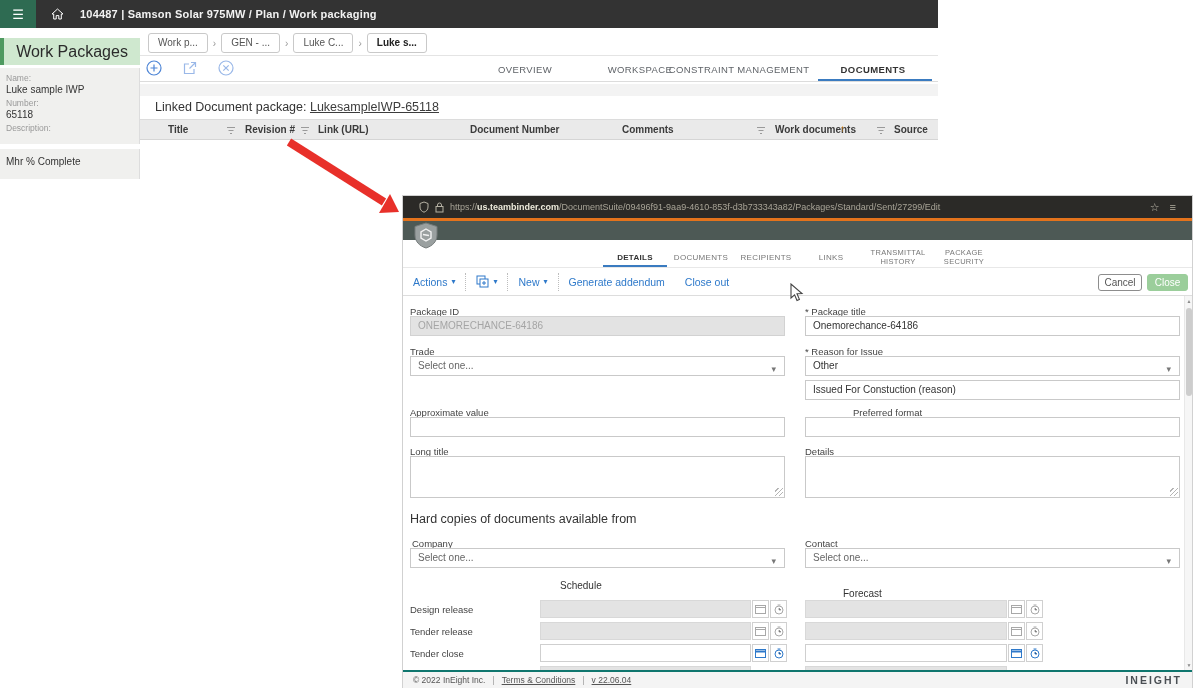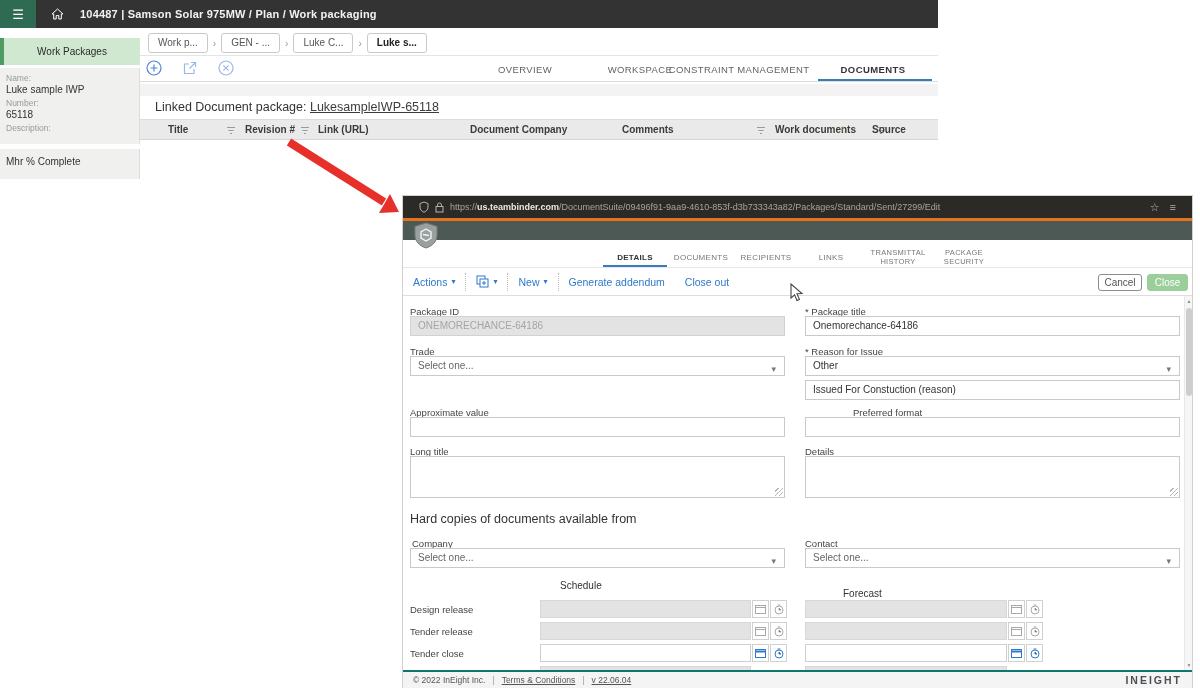--- a/index.html
+++ b/index.html
@@ -10,21 +10,21 @@
   .topbar { position:absolute; left:0; top:0; width:938px; height:28px; background:#333333; display:flex; align-items:center; }
   .hamburger-btn { width:36px; height:28px; background:#2e6b52; color:#fff; display:flex; align-items:center; justify-content:center; font-size:13px; cursor:pointer; }
   .home-btn { width:30px; height:28px; display:flex; align-items:center; justify-content:center; margin-left:6px; }
   .topbar-title { color:#f2f2f2; font-size:11px; font-weight:600; margin-left:8px; letter-spacing:.2px; }
 
   .crumbs { position:absolute; left:148px; top:33px; display:flex; align-items:center; }
   .crumb { height:20px; line-height:18px; padding:0 9px; border:1px solid #c9c9c9; border-radius:3px; font-size:10px; color:#555; background:#fff; cursor:pointer; white-space:nowrap; }
   .crumb.last { font-weight:700; color:#222; }
   .crumb-sep { color:#999; font-size:10px; margin:0 5px; }
 
-  .side-item-active { position:absolute; left:0; top:38px; width:140px; height:27px; background:#cfe8cf; border-left:4px solid #4e9a60; display:flex; align-items:center; justify-content:center; font-size:10px; color:#2b2b2b; cursor:pointer; }
+  .side-item-active { position:absolute; left:0; top:38px; width:140px; height:27px; background:#cfe8cf; border-left:4px solid #4e9a60; display:flex; align-items:center; justify-content:center; font-size:16px; color:#2b2b2b; cursor:pointer; }
   .side-info { position:absolute; left:0; top:68px; width:140px; height:76px; background:#f0f0ee; border-right:1px solid #ddd; padding:5px 6px; }
   .side-mhr { position:absolute; left:0; top:149px; width:140px; height:30px; background:#f0f0ee; border-right:1px solid #ddd; padding:7px 6px; font-size:10px; color:#333; }
   .side-lbl { font-size:8.5px; color:#999; line-height:11px; }
   .side-val { font-size:10px; color:#333; line-height:12px; margin-bottom:2px; }
 
   .main-icons { position:absolute; left:146px; top:60px; display:flex; gap:20px; align-items:center; }
   .icon-btn { width:16px; height:16px; cursor:pointer; }
 
   .main-tab { position:absolute; top:64px; transform:translateX(-50%); font-size:9.5px; color:#5f6368; letter-spacing:.4px; cursor:pointer; white-space:nowrap; }
   .main-tab.active { color:#333; font-weight:700; }
@@ -168,31 +168,31 @@
   <div class="thead">
     <span class="th" style="left:28px;">Title</span>
     <svg class="funnel" style="left:86px;" width="10" height="9" viewBox="0 0 10 9">
         <path d="M1 1.5 H9 M2.5 4.5 H7.5 M4 7.5 H6" stroke="#9a9a9a" stroke-width="1"></path>
       </svg>
     <span class="th" style="left:105px;">Revision #</span>
     <svg class="funnel" style="left:160px;" width="10" height="9" viewBox="0 0 10 9">
         <path d="M1 1.5 H9 M2.5 4.5 H7.5 M4 7.5 H6" stroke="#9a9a9a" stroke-width="1"></path>
       </svg>
     <span class="th" style="left:178px;">Link (URL)</span>
-    <span class="th" style="left:330px;">Document Company</span>
+    <span class="th" style="left:330px;">Document Number</span>
     <span class="th" style="left:482px;">Comments</span>
     <svg class="funnel" style="left:616px;" width="10" height="9" viewBox="0 0 10 9">
         <path d="M1 1.5 H9 M2.5 4.5 H7.5 M4 7.5 H6" stroke="#9a9a9a" stroke-width="1"></path>
       </svg>
     <span class="th" style="left:635px;">Work documents</span>
     <span class="sort-arrow" style="left:700px;">↑</span>
     <svg class="funnel" style="left:736px;" width="10" height="9" viewBox="0 0 10 9">
         <path d="M1 1.5 H9 M2.5 4.5 H7.5 M4 7.5 H6" stroke="#9a9a9a" stroke-width="1"></path>
       </svg>
-    <span class="th" style="left:732px;text-align:right;">Source</span>
+    <span class="th" style="left:754px;text-align:right;">Source</span>
   </div>
 
   <svg class="arrow-svg" width="1200" height="688" viewBox="0 0 1200 688">
     <line x1="289" y1="142" x2="384" y2="202" stroke="#e8302a" stroke-width="8"></line>
     <polygon points="399,212 379,213 390,194" fill="#e8302a"></polygon>
   </svg>
 
   <div class="overlay">
 
     <div class="urlbar">

